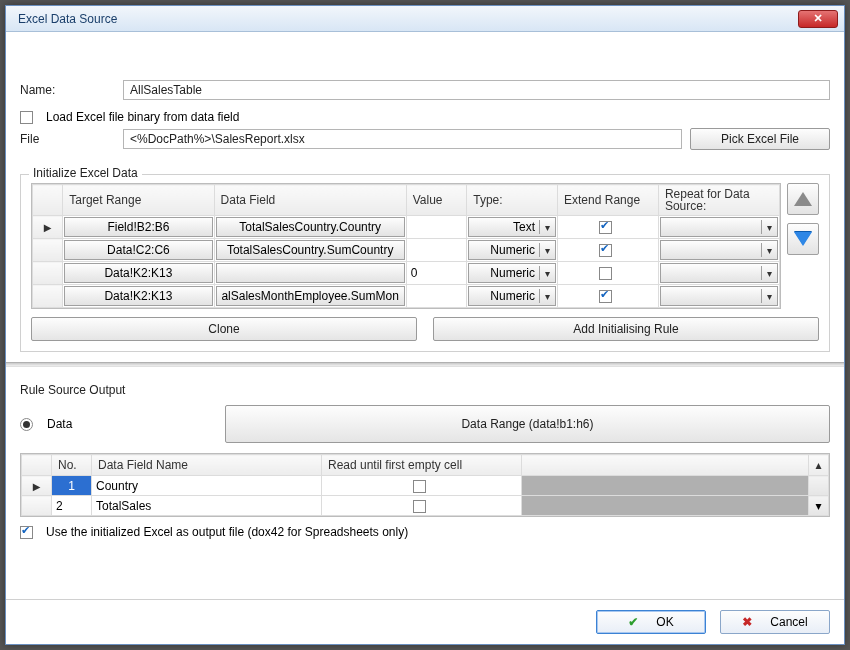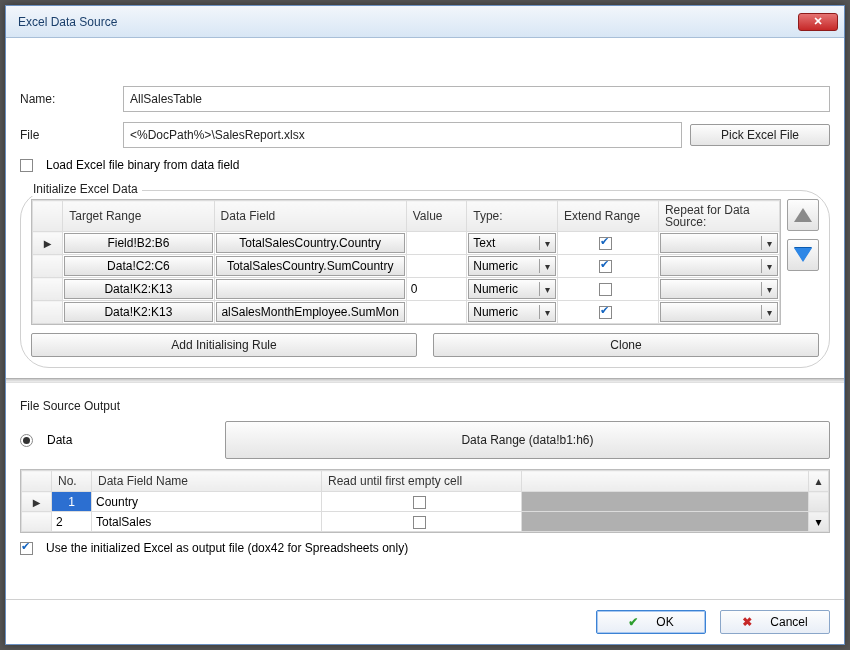--- a/index.html
+++ b/index.html
@@ -1,43 +1,43 @@
 <!DOCTYPE html>
 <html><head>
 <meta charset="utf-8">
 <style>
   * { box-sizing: border-box; font-family: "Segoe UI", Tahoma, sans-serif; font-size: 12px; }
   body { margin: 0; background: #555; display:flex; align-items:center; justify-content:center; height:650px; width:850px; }
   .window { width: 840px; height: 640px; background:#fff; border:1px solid #6a8fbf; box-shadow:0 0 8px rgba(0,0,0,.4); display:flex; flex-direction:column; }
-  .titlebar { height:32px; background:linear-gradient(#f2f6fb,#d8e6f5); border-bottom:1px solid #a8bfd8; display:flex; align-items:center; padding:0 6px; }
+  .titlebar { height:26px; background:linear-gradient(#f2f6fb,#d8e6f5); border-bottom:1px solid #a8bfd8; display:flex; align-items:center; padding:0 6px; }
   .titlebar .title { color:#1a3f6b; font-weight:500; flex:1; padding-left:6px;}
   .winclose { width:40px; height:18px; border-radius:3px; background:linear-gradient(#e57373,#c62828); border:1px solid #8e1b1b; display:flex; align-items:center; justify-content:center; color:#fff; font-weight:bold; font-size:11px; cursor:pointer;}
   .winclose::before{content:"✕";}
   .body { padding:10px 14px 12px 14px; flex:1; display:flex; flex-direction:column; overflow:hidden;margin-top:38px;}
   .row { display:flex; align-items:center; margin-bottom:10px; gap:8px;}
   .lbl { width:95px; color:#222;}
-  .txt { flex:1; height:20px; border:1px solid #b5b5b5; background:#fff; padding:12px 6px; color:#222;}
+  .txt { flex:1; height:20px; border:1px solid #b5b5b5; background:#fff; padding:4px 6px; color:#222;}
   .btn { height:22px; padding:0 14px; border:1px solid #9a9a9a; background:linear-gradient(#fdfdfd,#e5e5e5); color:#222; cursor:pointer; display:inline-flex; align-items:center; justify-content:center; border-radius:2px;}
   .btn.wide{min-width:140px;}
   .chk { width:13px; height:13px; border:1px solid #888; background:#fff; margin-right:5px; position:relative; display:inline-block; vertical-align:middle;}
   .chk.checked::after{content:"✔"; position:absolute; top:-3px; left:0; font-size:11px; color:#1565c0;}
   .fieldset { border:1px solid #d0d0d0; padding:8px 10px 10px 10px; position:relative; margin-top:6px;}
   .fieldset > .legend { position:absolute; top:-9px; left:8px; background:#fff; padding:0 4px; color:#222;}
   
   .init-wrap { display:flex; gap:6px; }
   .grid { border:1px solid #bcbcbc; background:#fff; }
   .grid table { border-collapse:collapse; width:100%;padding-left:8px; }
   .grid th, .grid td { border:1px solid #dcdcdc; padding:0; height:22px; vertical-align:middle; }
   .grid th { background:linear-gradient(#fafafa,#ececec); font-weight:normal; color:#333; text-align:left; padding:3px 6px; }
   .rowhdr { width:30px; background:linear-gradient(#fafafa,#ececec); text-align:center; color:#333;}
   .arrowcell::before{content:"▶"; color:#333; font-size:10px;}
   .cellbtn { display:block; height:20px; margin:1px; border:1px solid #a0a0a0; background:linear-gradient(#fdfdfd,#e3e3e3); text-align:center; line-height:18px; overflow:hidden; white-space:nowrap; text-overflow:ellipsis; padding:0 4px; cursor:pointer;}
   .cellinput { width:100%; height:20px; border:none; padding:2px 4px; background:transparent;}
   .cellcombo { display:flex; height:20px; margin:1px; border:1px solid #a0a0a0; background:linear-gradient(#fdfdfd,#e3e3e3); align-items:center; cursor:pointer;}
-  .cellcombo span{flex:1; padding:0 4px; overflow:hidden; white-space:nowrap; text-overflow:ellipsis;}
+  .cellcombo span{flex:1; padding:0 4px; overflow:hidden; white-space:nowrap; text-overflow:ellipsis;text-align:right;}
   .cellcombo .dd{ width:16px; text-align:center; border-left:1px solid #a0a0a0; }
   .dd::before{content:"▾"; font-size:10px; color:#333;}
   .chkcell{ text-align:center; }
   .sidearrows{ display:flex; flex-direction:column; gap:8px; }
   .sqbtn{ width:32px; height:32px; border:1px solid #a0a0a0; background:linear-gradient(#fdfdfd,#e3e3e3); display:flex; align-items:center; justify-content:center; border-radius:2px; cursor:pointer;}
   .arrow-up,.arrow-down{width:0;height:0;border-left:9px solid transparent;border-right:9px solid transparent;}
   .arrow-up{border-bottom:14px solid #8a8a8a;}
   .arrow-down{border-top:14px solid #2e87e6; filter:drop-shadow(0 -1px 0 #0b5bb0);}
   .twobtns{ display:flex; gap:16px; margin-top:8px; }
   .twobtns .btn{ flex:1; height:24px;}
@@ -65,32 +65,32 @@
     <div class="winclose"></div>
   </div>
 
   <div class="body">
 
     <div class="row">
       <div class="lbl">Name:</div>
       <input class="txt" value="AllSalesTable" style="">
     </div>
 
+    <div class="row" style="margin-bottom:4px;">
+      <span class="chk"></span>
+      <span>Load Excel file binary from data field</span>
+    </div>
+
     <div class="row">
       <div class="lbl">File</div>
       <input class="txt" value="&lt;%DocPath%&gt;\SalesReport.xlsx" style="">
       <div class="btn wide">Pick Excel File</div>
     </div>
 
-    <div class="row" style="margin-bottom:4px;">
-      <span class="chk"></span>
-      <span>Load Excel file binary from data field</span>
-    </div>
-
-    <div class="fieldset" style="margin-top:14px;border-radius:29px;">
+    <div class="fieldset" style="margin-top:14px;">
       <div class="legend">Initialize Excel Data</div>
       <div class="init-wrap">
         <div class="grid" style="flex:1;">
           <table>
             <colgroup>
               <col style="width:30px">
                 <col style="width:150px">
                 <col style="width:170px">
               <col style="width:60px">
                 <col style="width:90px">
@@ -207,29 +207,29 @@
         <div class="sidearrows">
           <div class="sqbtn">
               <div class="arrow-up"></div>
             </div>
           <div class="sqbtn">
               <div class="arrow-down"></div>
             </div>
         </div>
       </div>
       <div class="twobtns">
+        <div class="btn">Clone</div>
         <div class="btn">Add Initialising Rule</div>
-        <div class="btn">Clone</div>
       </div>
     </div>
 
     <div class="hr"></div>
 
     <div class="fieldset" style="border:none; padding:0 0 6px 0;">
-      <div style="color:#222; margin-bottom:8px;">File Source Output</div>
+      <div style="color:#222; margin-bottom:8px;">Rule Source Output</div>
 
 
       <div class="row">
         <span class="radio checked"></span>
         <span style="width:170px;">Data</span>
         <div class="btn" style="flex:1; height:38px;">Data Range (data!b1:h6)</div>
       </div>
 
       <div class="grid outgrid">
         <table>

